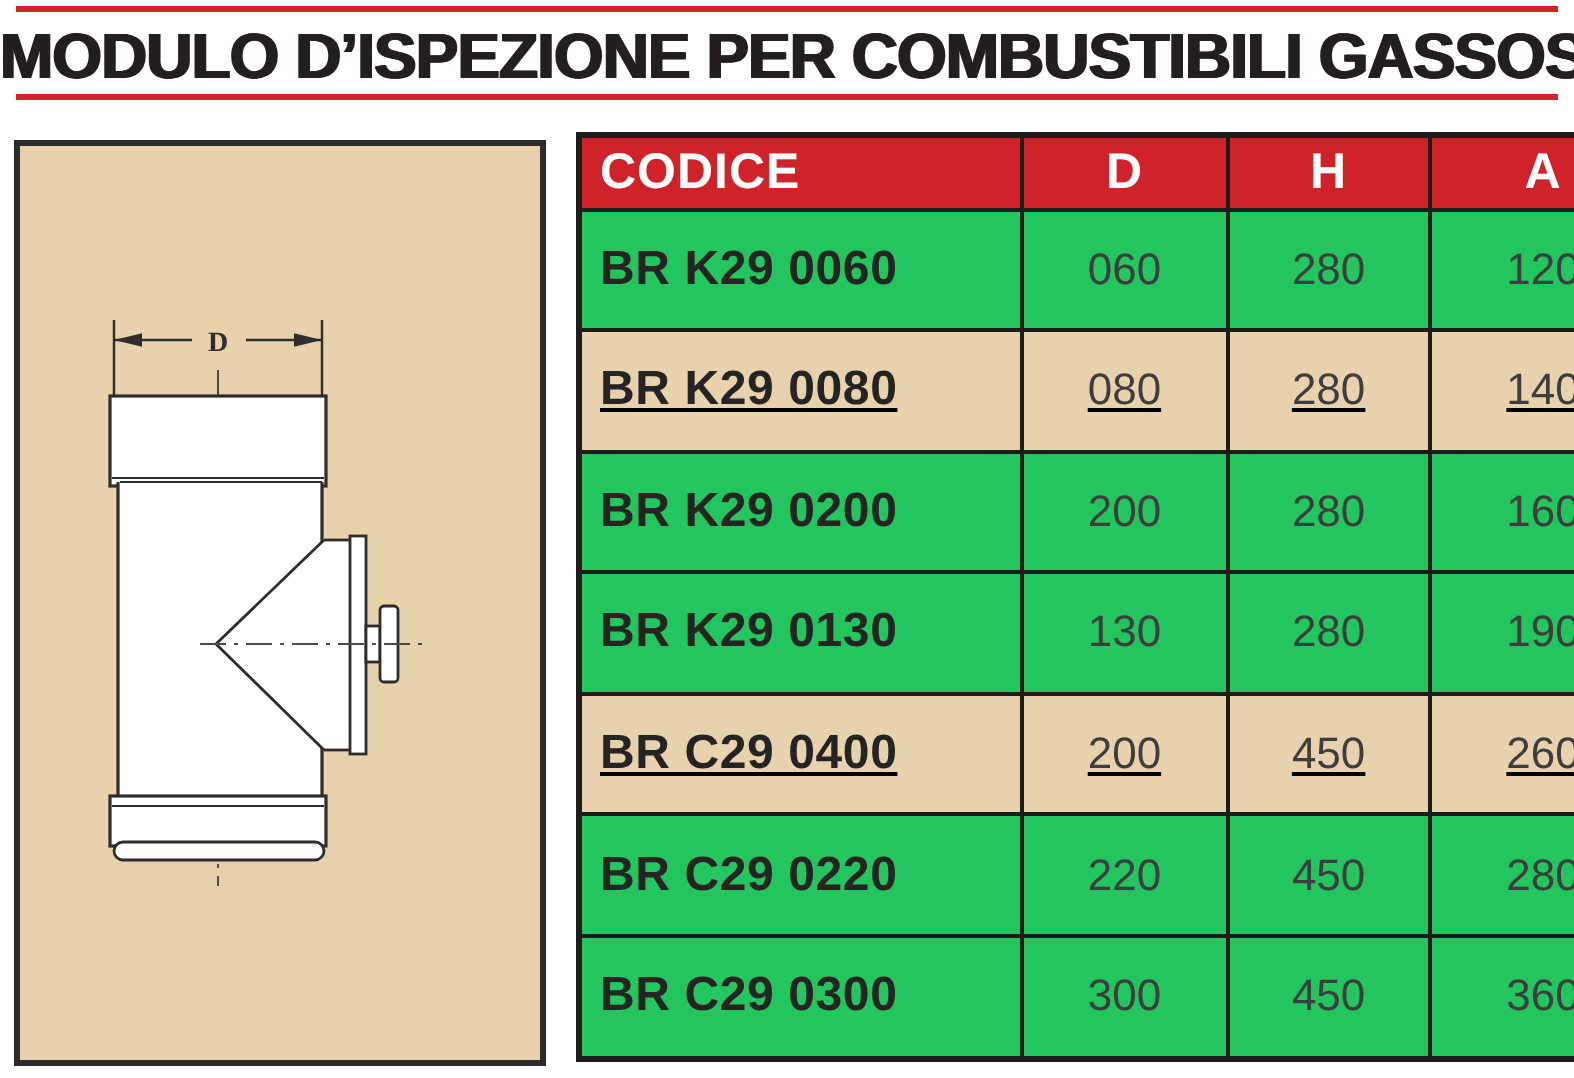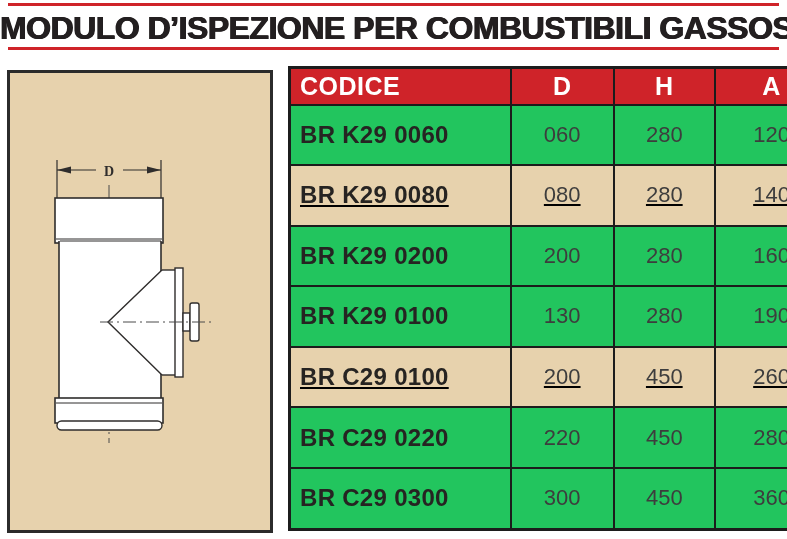--- a/index.html
+++ b/index.html
@@ -153,27 +153,27 @@
           <td class="num">280</td>
           <td class="num">140</td>
         </tr>
         <tr>
           <td class="codice">BR K29 0200</td>
           <td class="num">200</td>
           <td class="num">280</td>
           <td class="num">160</td>
         </tr>
         <tr>
-          <td class="codice">BR K29 0100</td>
+          <td class="codice">BR K29 0130</td>
           <td class="num">130</td>
           <td class="num">280</td>
           <td class="num">190</td>
         </tr>
         <tr class="alt">
-          <td class="codice">BR C29 0100</td>
+          <td class="codice">BR C29 0400</td>
           <td class="num">200</td>
           <td class="num">450</td>
           <td class="num">260</td>
         </tr>
         <tr>
           <td class="codice">BR C29 0220</td>
           <td class="num">220</td>
           <td class="num">450</td>
           <td class="num">280</td>
         </tr>

